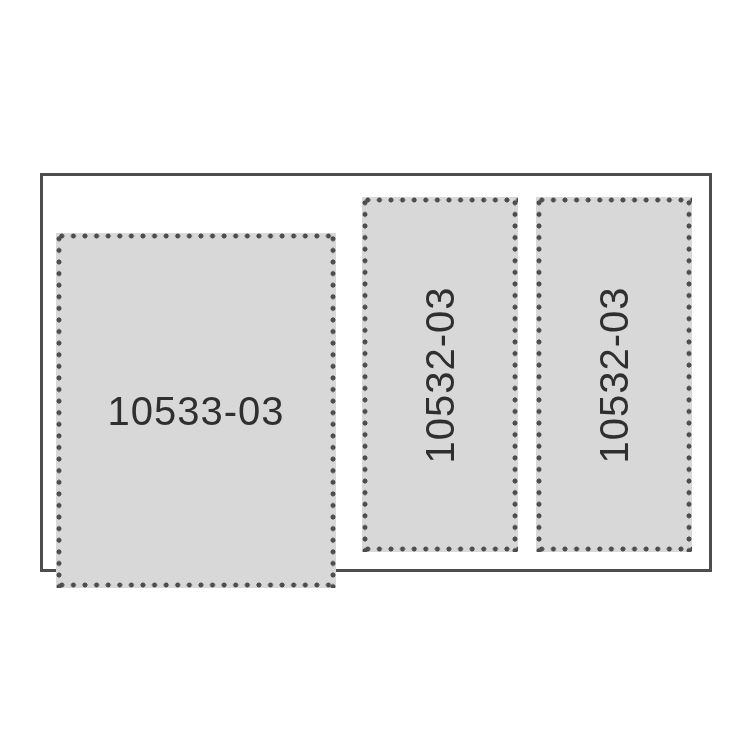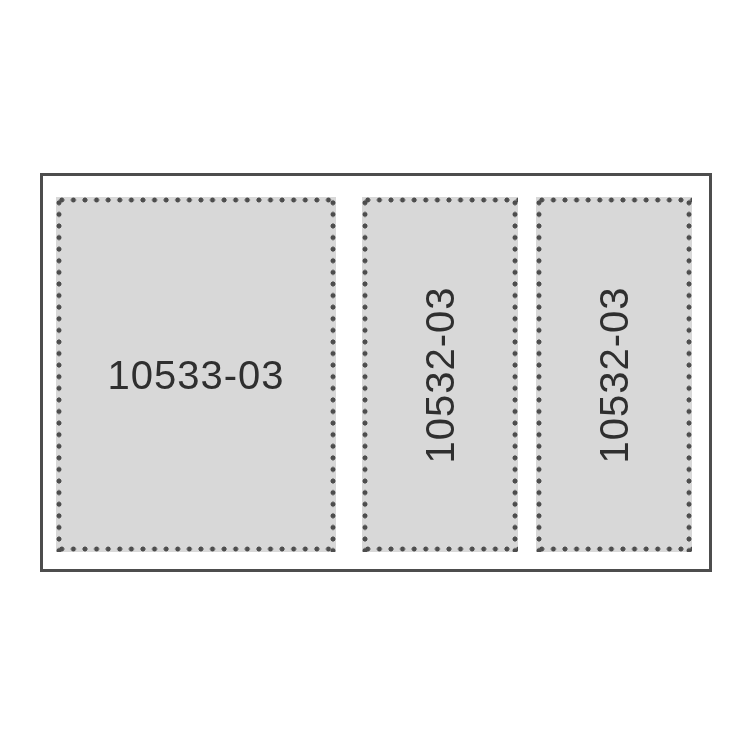--- a/index.html
+++ b/index.html
@@ -35,21 +35,21 @@
       radial-gradient(circle, #4d4d4d 2.2px, rgba(0,0,0,0) 2.8px),
       radial-gradient(circle, #4d4d4d 2.2px, rgba(0,0,0,0) 2.8px),
       radial-gradient(circle, #4d4d4d 2.2px, rgba(0,0,0,0) 2.8px);
     background-size: 11.6px 6px, 11.6px 6px, 6px 11.6px, 6px 11.6px;
     background-position: 0 0, 0 100%, 0 0, 100% 0;
     background-repeat: repeat-x, repeat-x, repeat-y, repeat-y;
     display: flex;
     align-items: center;
     justify-content: center;
   }
-  .panel-a { left: 13px;  width: 280px; }
+  .panel-a { left: 13px;  width: 280px; margin-top: 36px; }
   .panel-b { left: 319px; width: 156px; }
   .panel-c { left: 493px; width: 156px; }
   .part-label {
     font-size: 40px;
     letter-spacing: 1px;
     color: #2f2f2f;
     white-space: nowrap;
     line-height: 1;
     user-select: none;
   }

